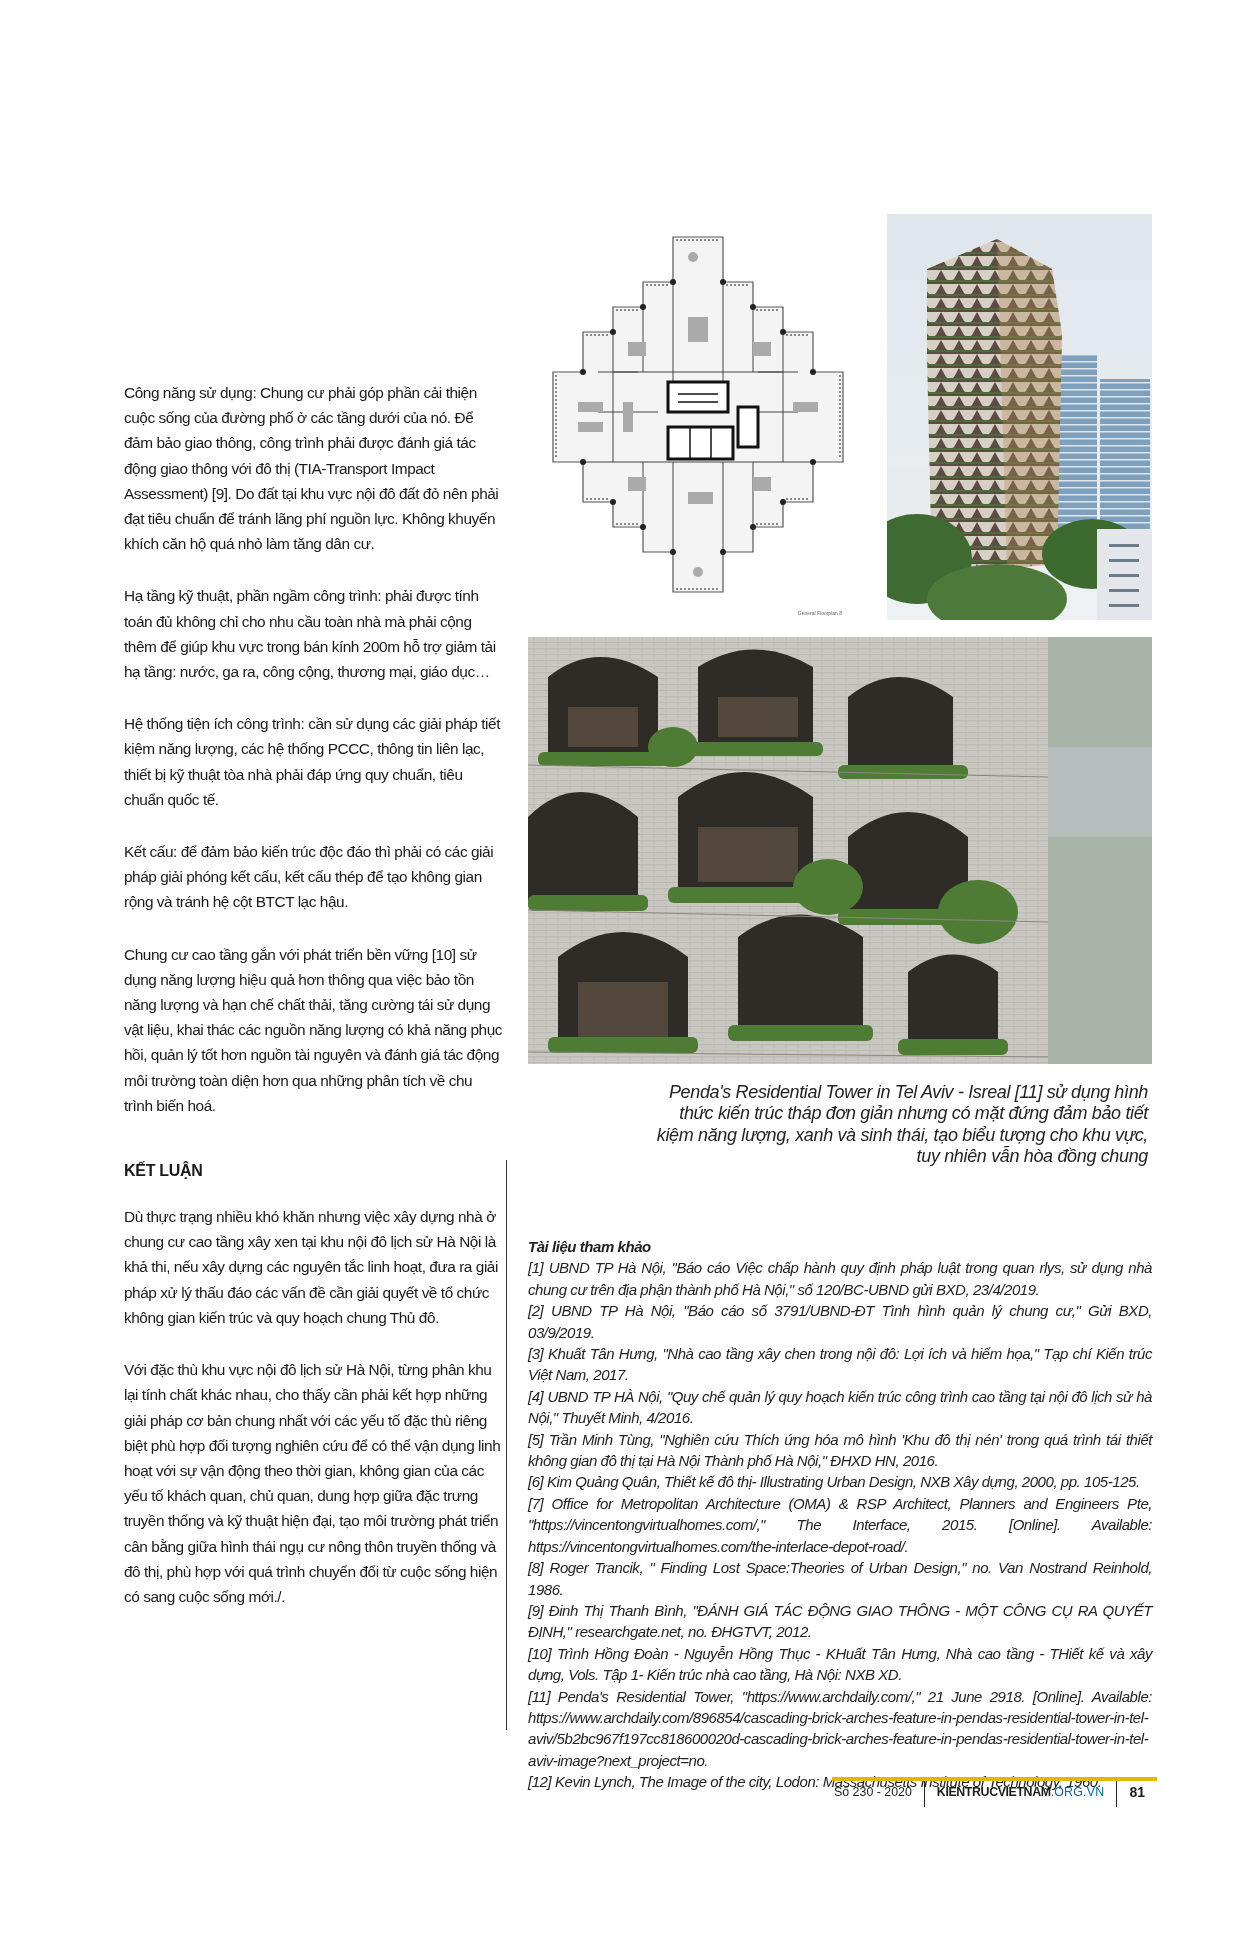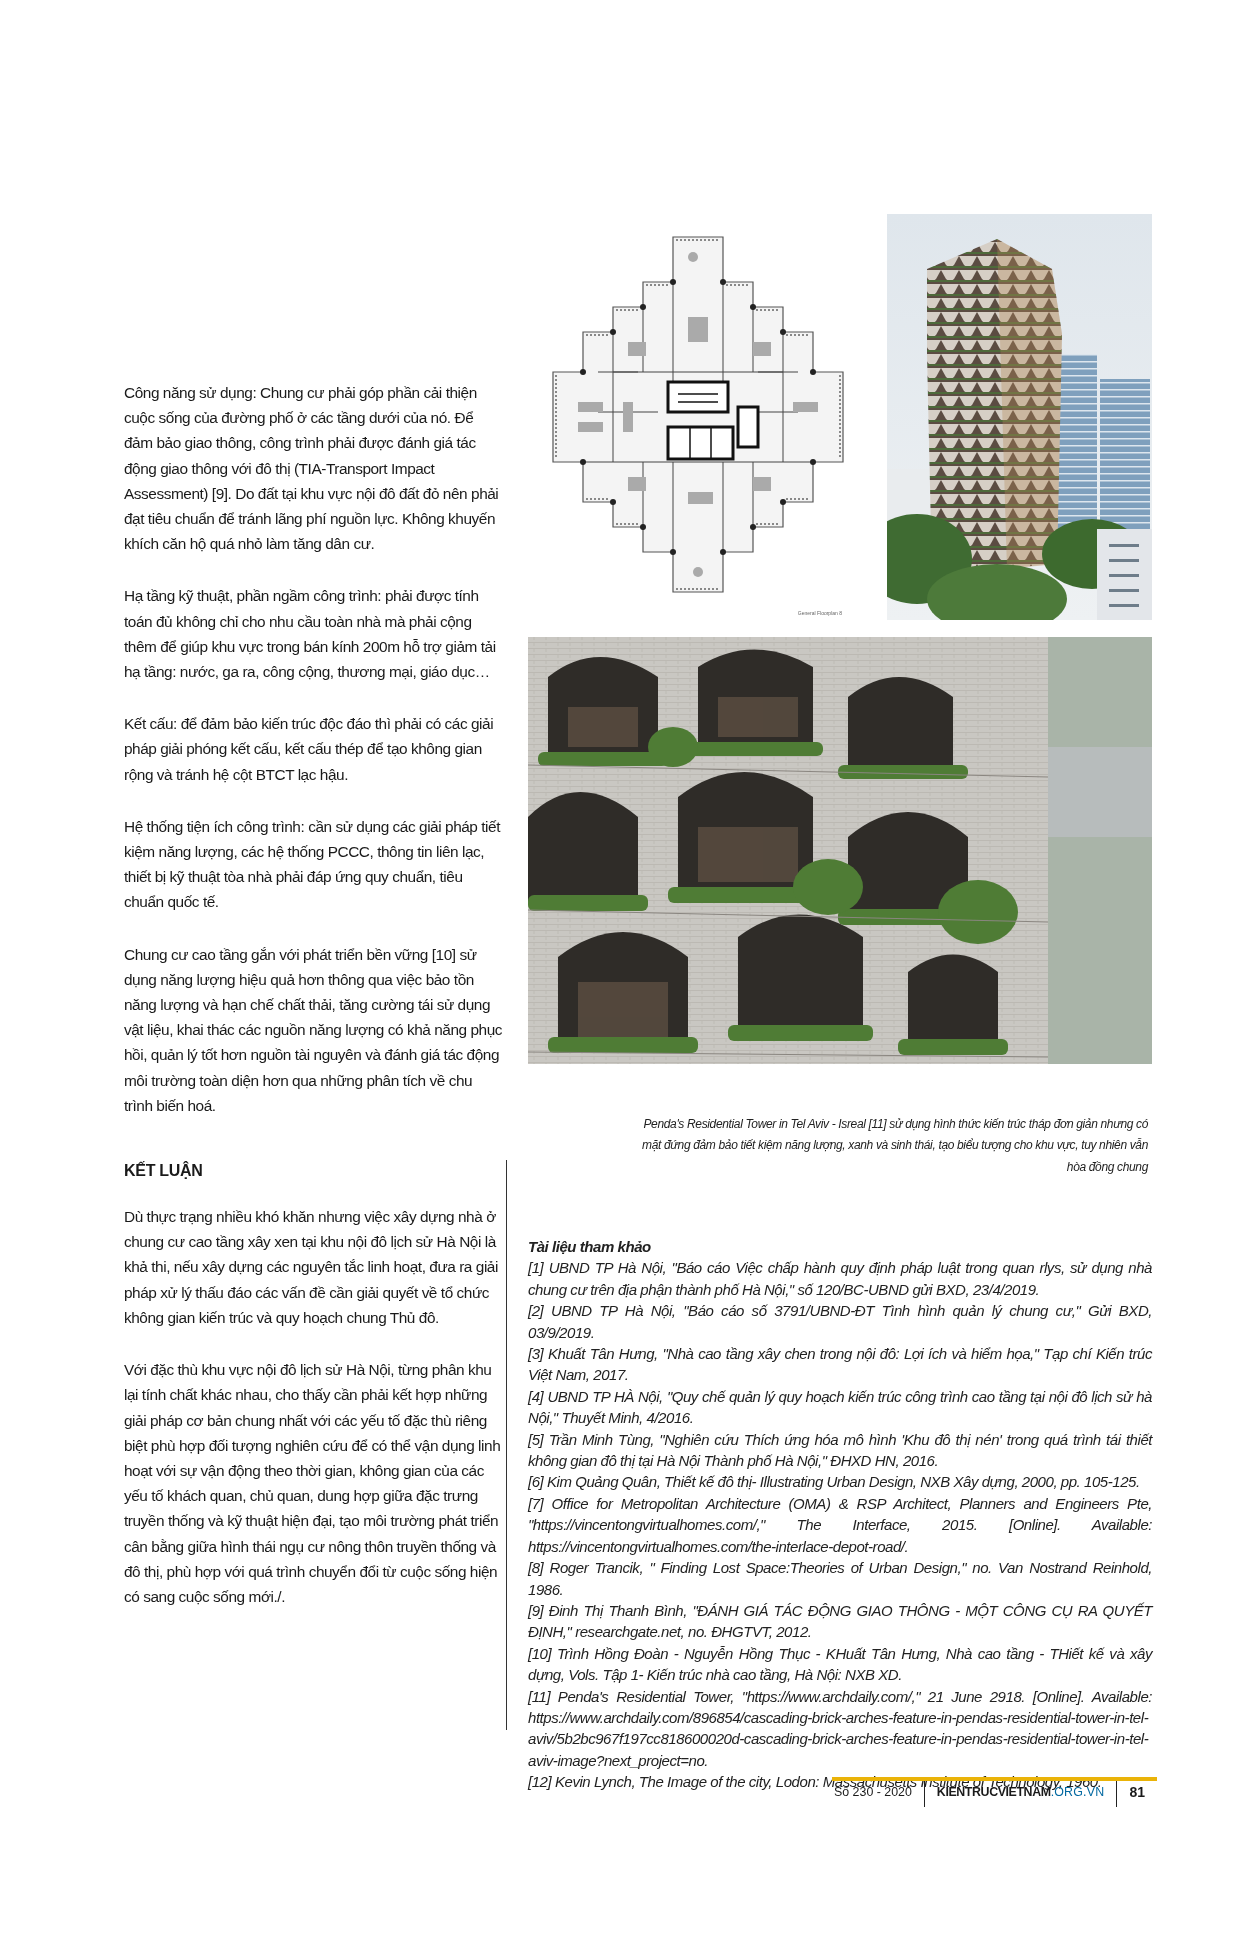--- a/index.html
+++ b/index.html
@@ -10,21 +10,21 @@
   .col-left p { margin: 0 0 27px 0; font-size: 15.4px; line-height: 25.2px; letter-spacing: -0.45px;
                 font-family: "Liberation Sans Narrow", "Liberation Sans", sans-serif; }
   .col-left h2 { margin: 44px 0 24px 0; font-size: 16px; font-weight: bold; letter-spacing: -0.3px; }
 
   .v-rule { position: absolute; left: 506px; top: 1160px; width: 1px; height: 570px; background: #333; }
 
   .fig { position: absolute; overflow: hidden; }
   .fig svg { display: block; width: 100%; height: 100%; }
 
   .caption { position: absolute; left: 640px; top: 1082px; width: 508px; text-align: right;
-             font-style: italic; font-size: 12px; line-height: 21.3px; color: #222; letter-spacing: -0.35px; margin-top: 32px; }
+             font-style: italic; font-size: 18px; line-height: 21.3px; color: #222; letter-spacing: -0.35px; }
 
   .refs { position: absolute; left: 528px; top: 1236px; width: 624px; font-style: italic;
           font-size: 15px; line-height: 21.4px; color: #222; letter-spacing: -0.45px; }
   .refs .ref-title { font-weight: bold; margin-bottom: 0; }
   .refs .ref { text-align: justify; }
 
   .footer { position: absolute; left: 832px; top: 1777px; height: 22px; display: flex; align-items: center;
             border-top: 4px solid #eab308; font-size: 12.4px; }
   .footer .seg { padding: 0 12px; display: flex; align-items: center; height: 22px; }
   .footer .sep { width: 1px; height: 26px; background: #222; align-self: flex-start; }
@@ -32,22 +32,22 @@
   .footer .brand b { font-weight: bold; letter-spacing: -0.4px; }
   .footer .brand span { font-weight: normal; letter-spacing: 0.2px; color: #0369a1; }
   .footer .pageno { font-weight: bold; font-size: 14px; }
 </style>
 </head>
 <body>
 
 <div class="col-left">
   <p>Công năng sử dụng: Chung cư phải góp phần cải thiện cuộc sống của đường phố ở các tầng dưới của nó. Để đảm bảo giao thông, công trình phải được đánh giá tác động giao thông với đô thị (TIA-Transport Impact Assessment) [9]. Do đất tại khu vực nội đô đất đỏ nên phải đạt tiêu chuẩn để tránh lãng phí nguồn lực. Không khuyến khích căn hộ quá nhỏ làm tăng dân cư.</p>
   <p>Hạ tầng kỹ thuật, phần ngầm công trình: phải được tính toán đủ không chỉ cho nhu cầu toàn nhà mà phải cộng thêm để giúp khu vực trong bán kính 200m hỗ trợ giảm tải hạ tầng: nước, ga ra, công cộng, thương mại, giáo dục…</p>
+  <p>Hệ thống tiện ích công trình: cần sử dụng các giải pháp tiết kiệm năng lượng, các hệ thống PCCC, thông tin liên lạc, thiết bị kỹ thuật tòa nhà phải đáp ứng quy chuẩn, tiêu chuẩn quốc tế.</p>
   <p>Kết cấu: để đảm bảo kiến trúc độc đáo thì phải có các giải pháp giải phóng kết cấu, kết cấu thép để tạo không gian rộng và tránh hệ cột BTCT lạc hậu.</p>
-  <p>Hệ thống tiện ích công trình: cần sử dụng các giải pháp tiết kiệm năng lượng, các hệ thống PCCC, thông tin liên lạc, thiết bị kỹ thuật tòa nhà phải đáp ứng quy chuẩn, tiêu chuẩn quốc tế.</p>
   <p>Chung cư cao tầng gắn với phát triển bền vững [10] sử dụng năng lượng hiệu quả hơn thông qua việc bảo tồn năng lượng và hạn chế chất thải, tăng cường tái sử dụng vật liệu, khai thác các nguồn năng lượng có khả năng phục hồi, quản lý tốt hơn nguồn tài nguyên và đánh giá tác động môi trường toàn diện hơn qua những phân tích về chu trình biến hoá.</p>
   <h2>KẾT LUẬN</h2>
   <p>Dù thực trạng nhiều khó khăn nhưng việc xây dựng nhà ở chung cư cao tầng xây xen tại khu nội đô lịch sử Hà Nội là khả thi, nếu xây dựng các nguyên tắc linh hoạt, đưa ra giải pháp xử lý thấu đáo các vấn đề cần giải quyết về tổ chức không gian kiến trúc và quy hoạch chung Thủ đô.</p>
   <p>Với đặc thù khu vực nội đô lịch sử Hà Nội, từng phân khu lại tính chất khác nhau, cho thấy cần phải kết hợp những giải pháp cơ bản chung nhất với các yếu tố đặc thù riêng biệt phù hợp đối tượng nghiên cứu để có thể vận dụng linh hoạt với sự vận động theo thời gian, không gian của các yếu tố khách quan, chủ quan, dung hợp giữa đặc trưng truyền thống và kỹ thuật hiện đại, tạo môi trường phát triển cân bằng giữa hình thái ngụ cư nông thôn truyền thống và đô thị, phù hợp với quá trình chuyển đổi từ cuộc sống hiện có sang cuộc sống mới./.</p>
 </div>
 
 <div class="fig" style="left:528px; top:212px; width:340px; height:410px;" title="Floor plan drawing of residential tower">
   <svg viewBox="0 0 340 410">
     <rect width="340" height="410" fill="#ffffff"></rect>
 

